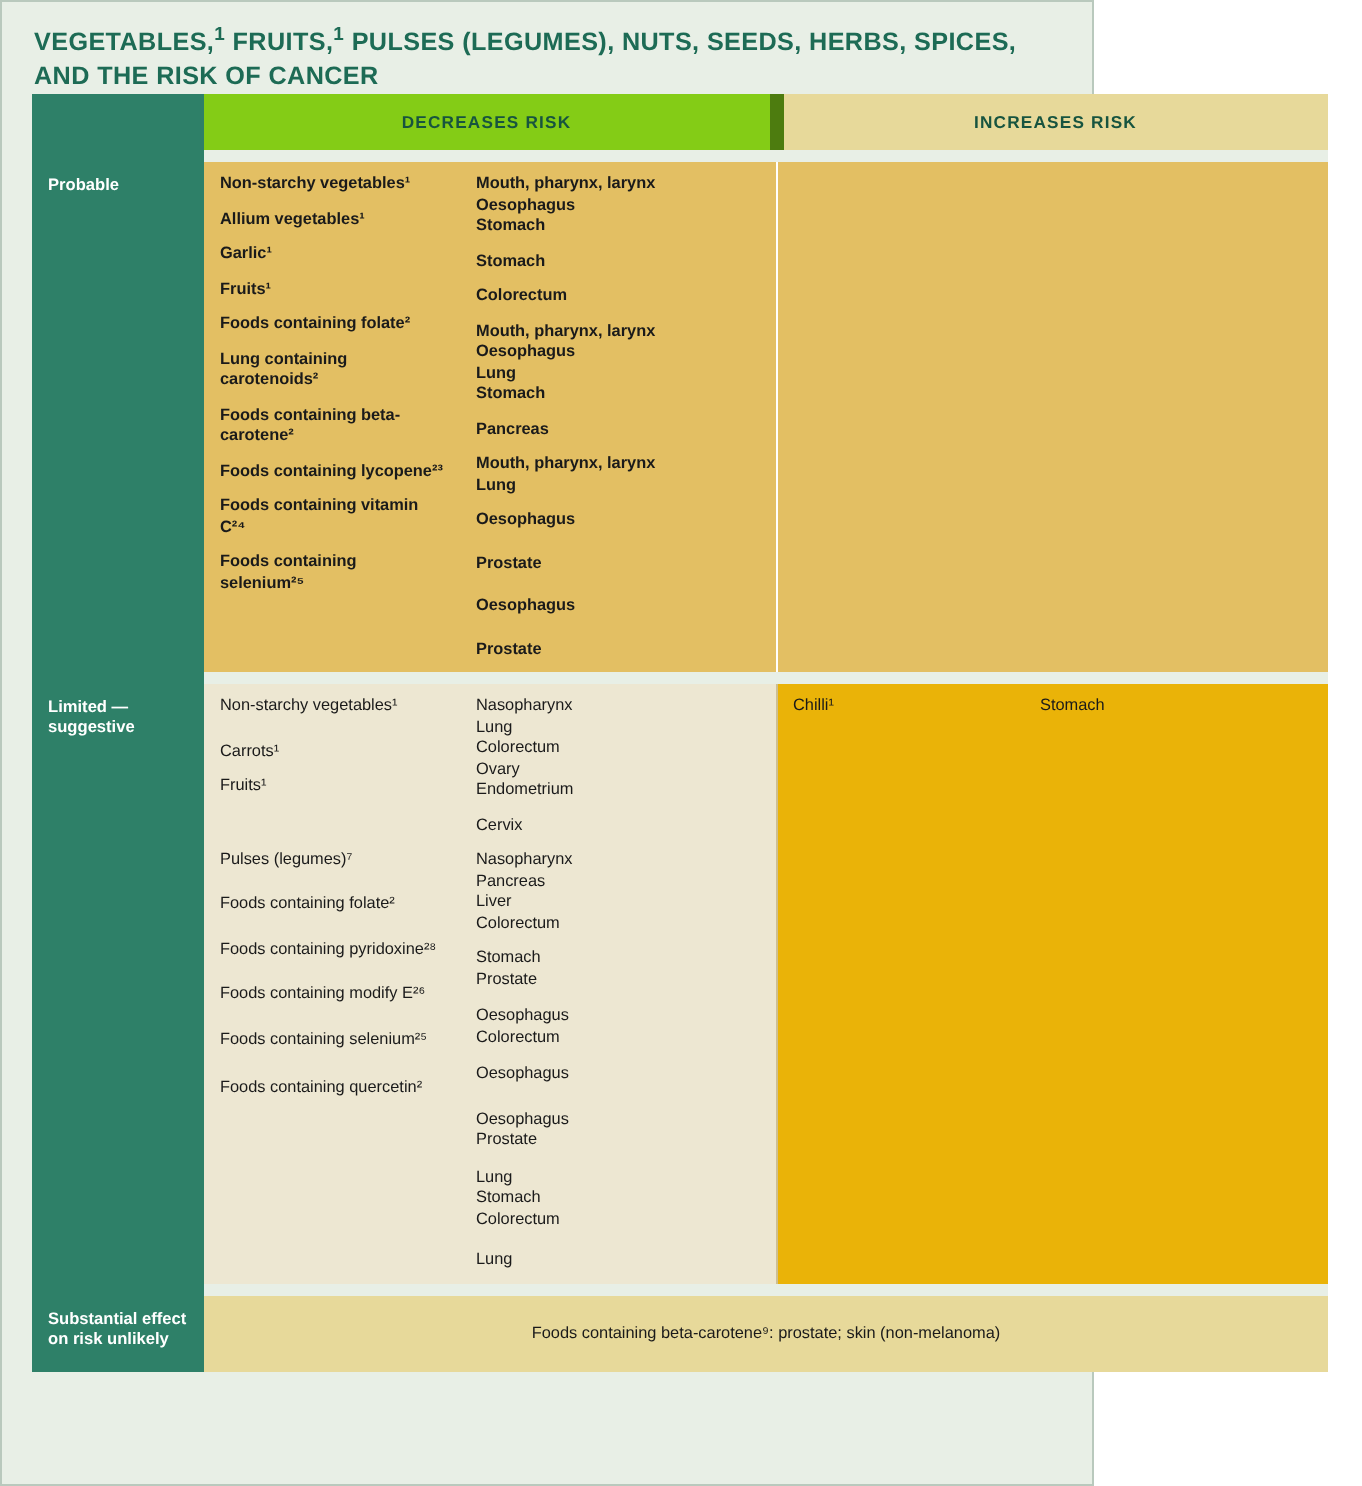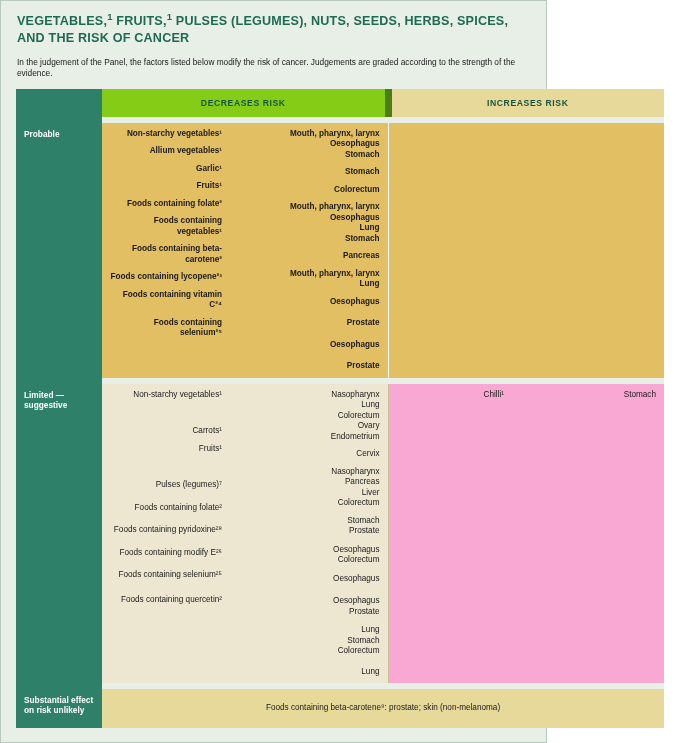--- a/index.html
+++ b/index.html
@@ -79,30 +79,29 @@
     font-size: 8.3px;
     vertical-align: top;
     padding: 6px 0 6px 8px;
     line-height: 1.25;
   }
 
   .cell {
     vertical-align: top;
     padding: 6px 8px 6px 8px;
     line-height: 1.28;
-    text-align: right;
   }
   
   .band-convincing .cell { background: #e7d99a; height: 13px; padding-top:4px; padding-bottom:4px;}
   .band-probable .cell  { background: #e3bf63; color: #1a1a1a; font-weight: bold; }
   .band-limited .cell   { background: #ede7d2; color: #1a1a1a; }
   .band-substantial .cell { background: #e7d99a; color: #1a1a1a; }
 
   .band-probable .cell.exp2, .band-probable .cell.site2 { background: #e3bf63; }
-  .band-limited .cell.exp2, .band-limited .cell.site2 { background: #f9a8d4; }
+  .band-limited .cell.exp2, .band-limited .cell.site2 { background: #eab308; }
 
   
   .sep-left { border-left: 1px solid #ffffff; }
   .band-limited .sep-left { border-left: 1px solid #cdbf93; }
   .hdr-risk.inc { border-left: 7px solid #4d7c0f; margin-top: 12px; }
   .sub-head.sep-left { border-left: 1px solid #ffffff; }
 
   .entry { margin: 0 0 7px 0; }
   .entry:last-child { margin-bottom: 0; }
   .entry div { margin: 0; }
@@ -118,21 +117,20 @@
 </head>
 <body>
 
 <div class="page">
 
   <div class="title">
     VEGETABLES,<sup>1</sup> FRUITS,<sup>1</sup> PULSES (LEGUMES), NUTS, SEEDS, HERBS, SPICES,<br>
     AND THE RISK OF CANCER
   </div>
 
-  <div class="intro">In the judgement of the Panel, the factors listed below modify the risk of cancer. Judgements are graded according to the strength of the evidence.</div>
 
   <table class="matrix">
     <colgroup>
       <col class="c-rowhead">
         <col class="c-exp1">
         <col class="c-site1">
         <col class="c-exp2">
         <col class="c-site2">
     </colgroup>
     <tbody>
@@ -161,21 +159,21 @@
           <div class="entry">
               <div>Garlic¹</div>
             </div>
           <div class="entry">
               <div>Fruits¹</div>
             </div>
           <div class="entry">
               <div>Foods containing folate²</div>
             </div>
           <div class="entry">
-              <div>Foods containing vegetables¹</div>
+              <div>Lung containing carotenoids²</div>
             </div>
           <div class="entry">
               <div>Foods containing beta-carotene²</div>
             </div>
           <div class="entry">
               <div>Foods containing lycopene²³</div>
             </div>
           <div class="entry">
               <div>Foods containing vitamin C²⁴</div>
             </div>
@@ -228,21 +226,21 @@
         <td class="hdr-green"></td>
           <td colspan="4" style="background:#e8efe6;"></td>
       </tr>
 
       <tr class="band-limited">
         <td class="rowhead">Limited — suggestive</td>
         <td class="cell">
           <div class="entry">
               <div>Non-starchy vegetables¹</div>
             </div>
-          <div class="entry" style="margin-top:26px;">
+          <div class="entry" style="margin-top:12px;">
               <div>Carrots¹</div>
             </div>
           <div class="entry">
               <div>Fruits¹</div>
             </div>
           <div class="entry" style="margin-top:26px;">
               <div>Pulses (legumes)⁷</div>
             </div>
           <div class="entry" style="margin-top:12px;">
               <div>Foods containing folate²</div>

